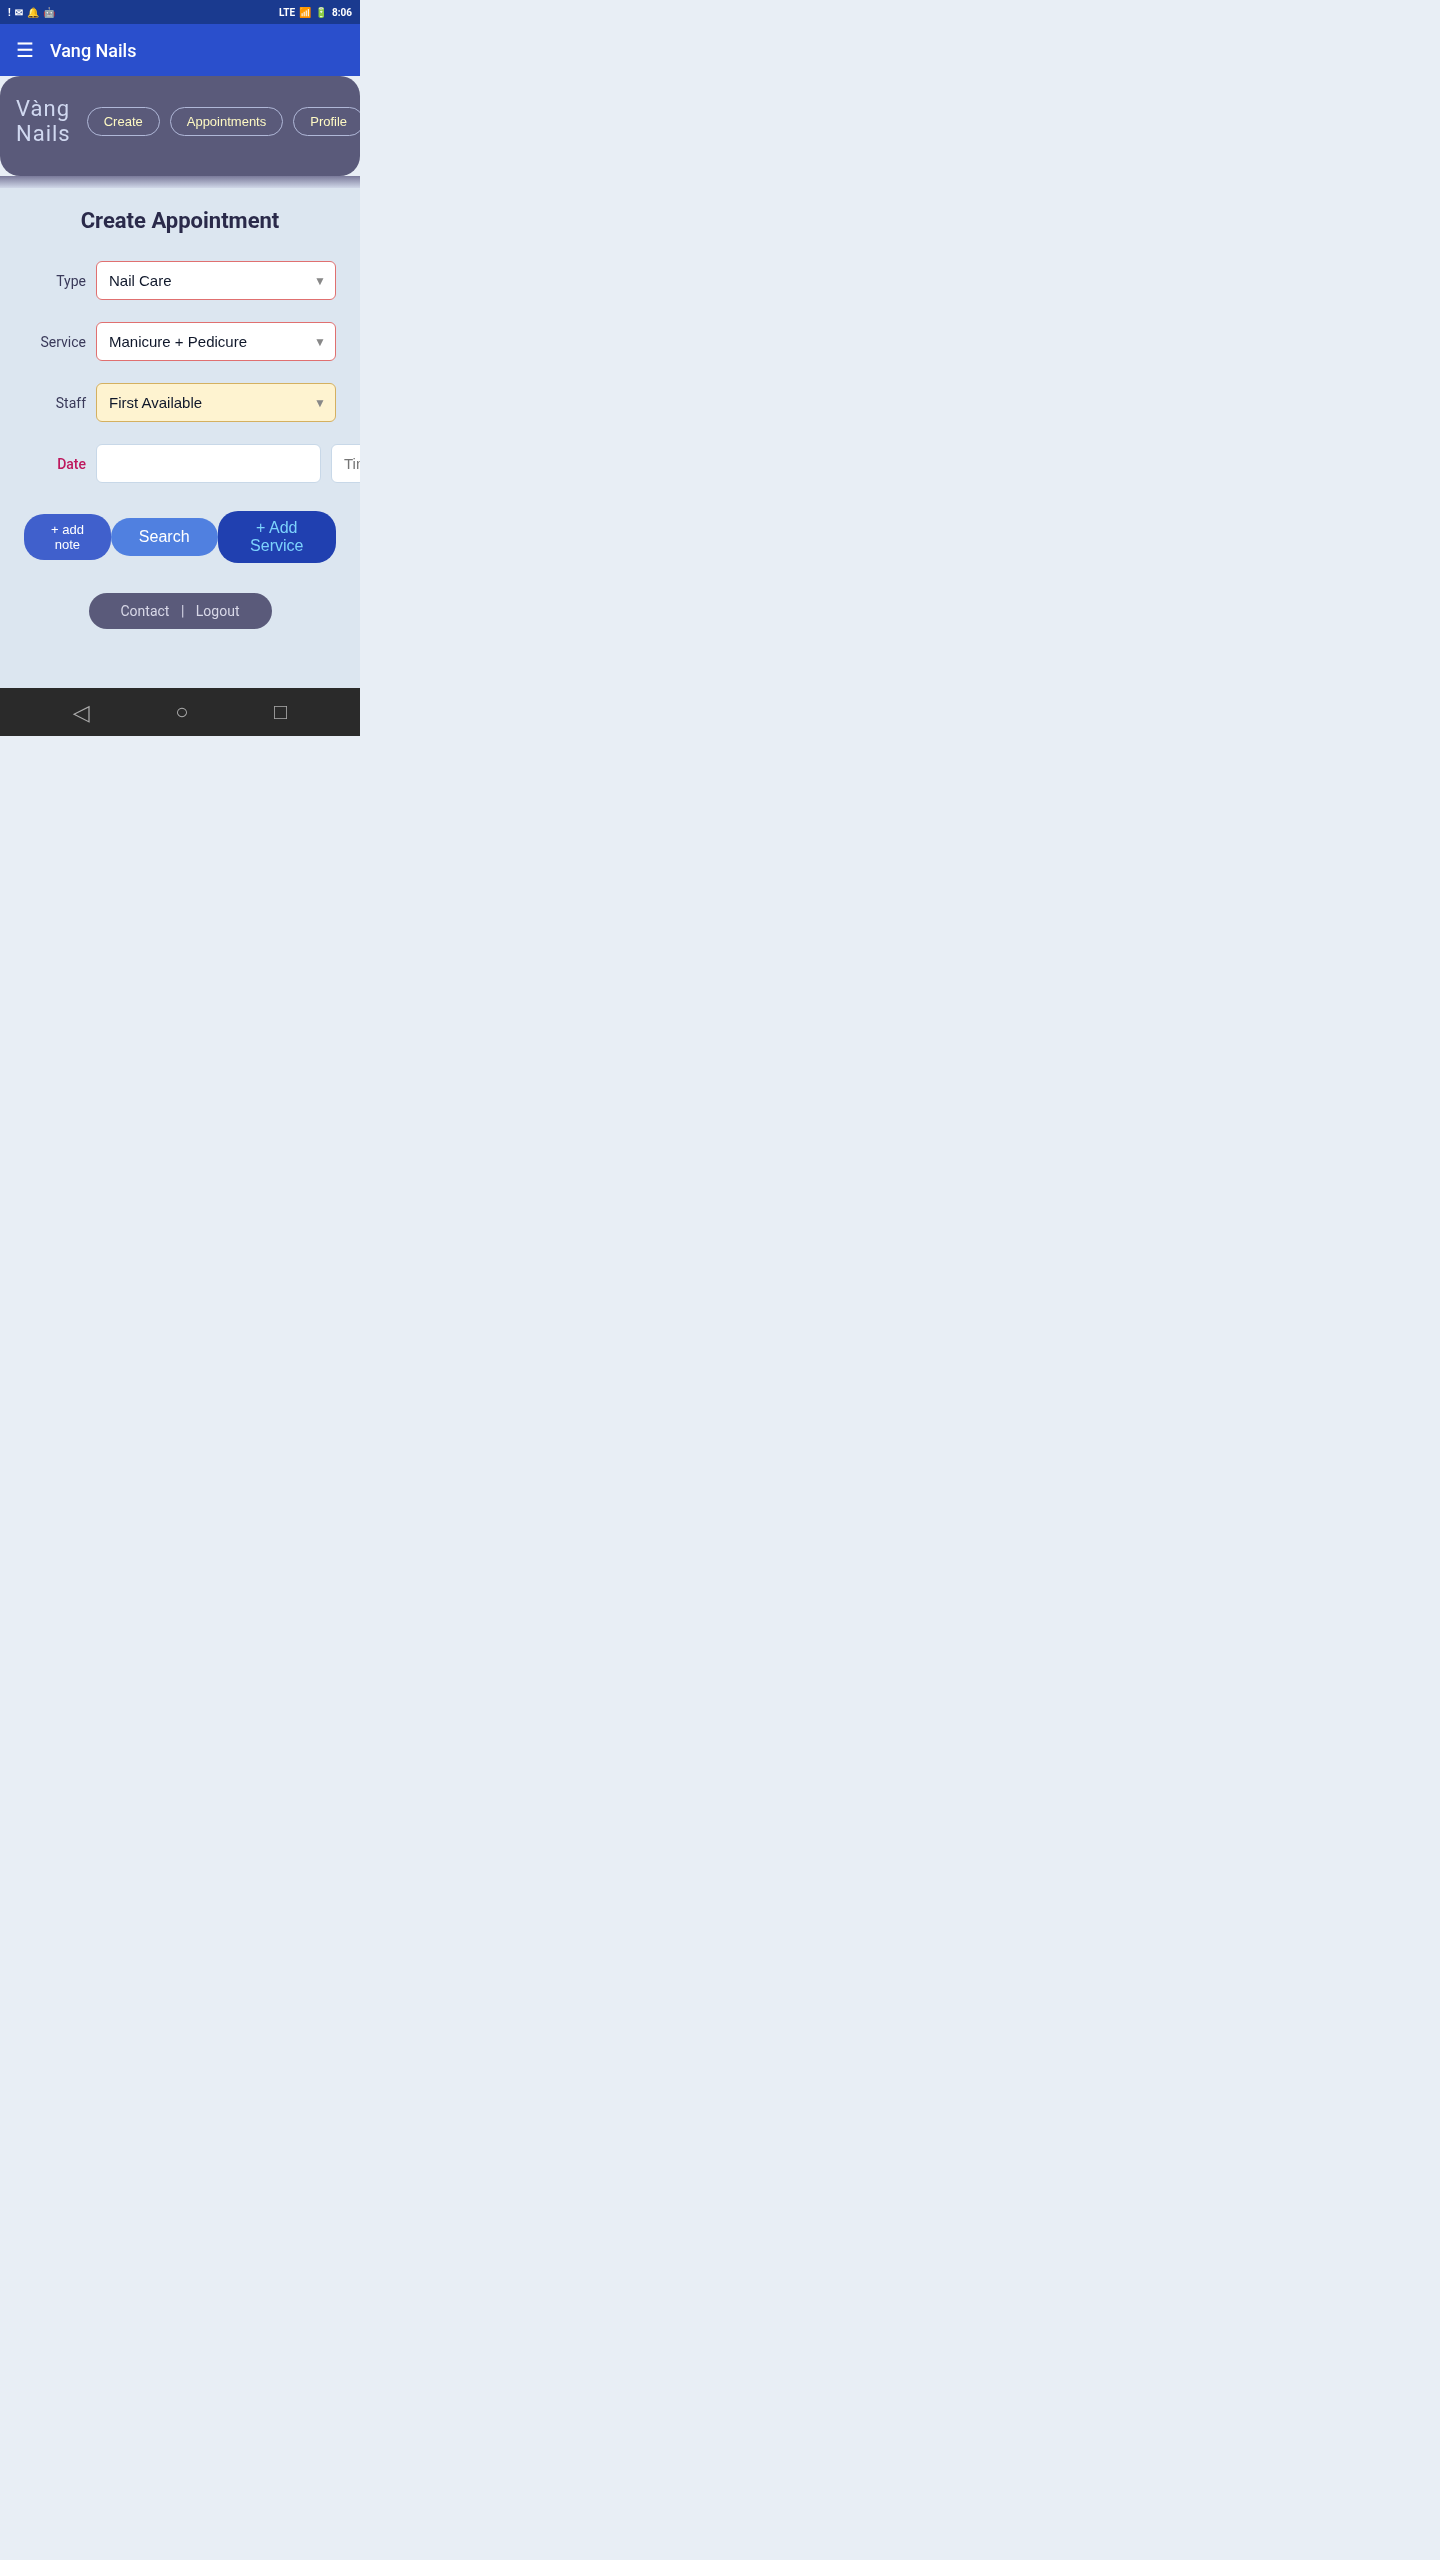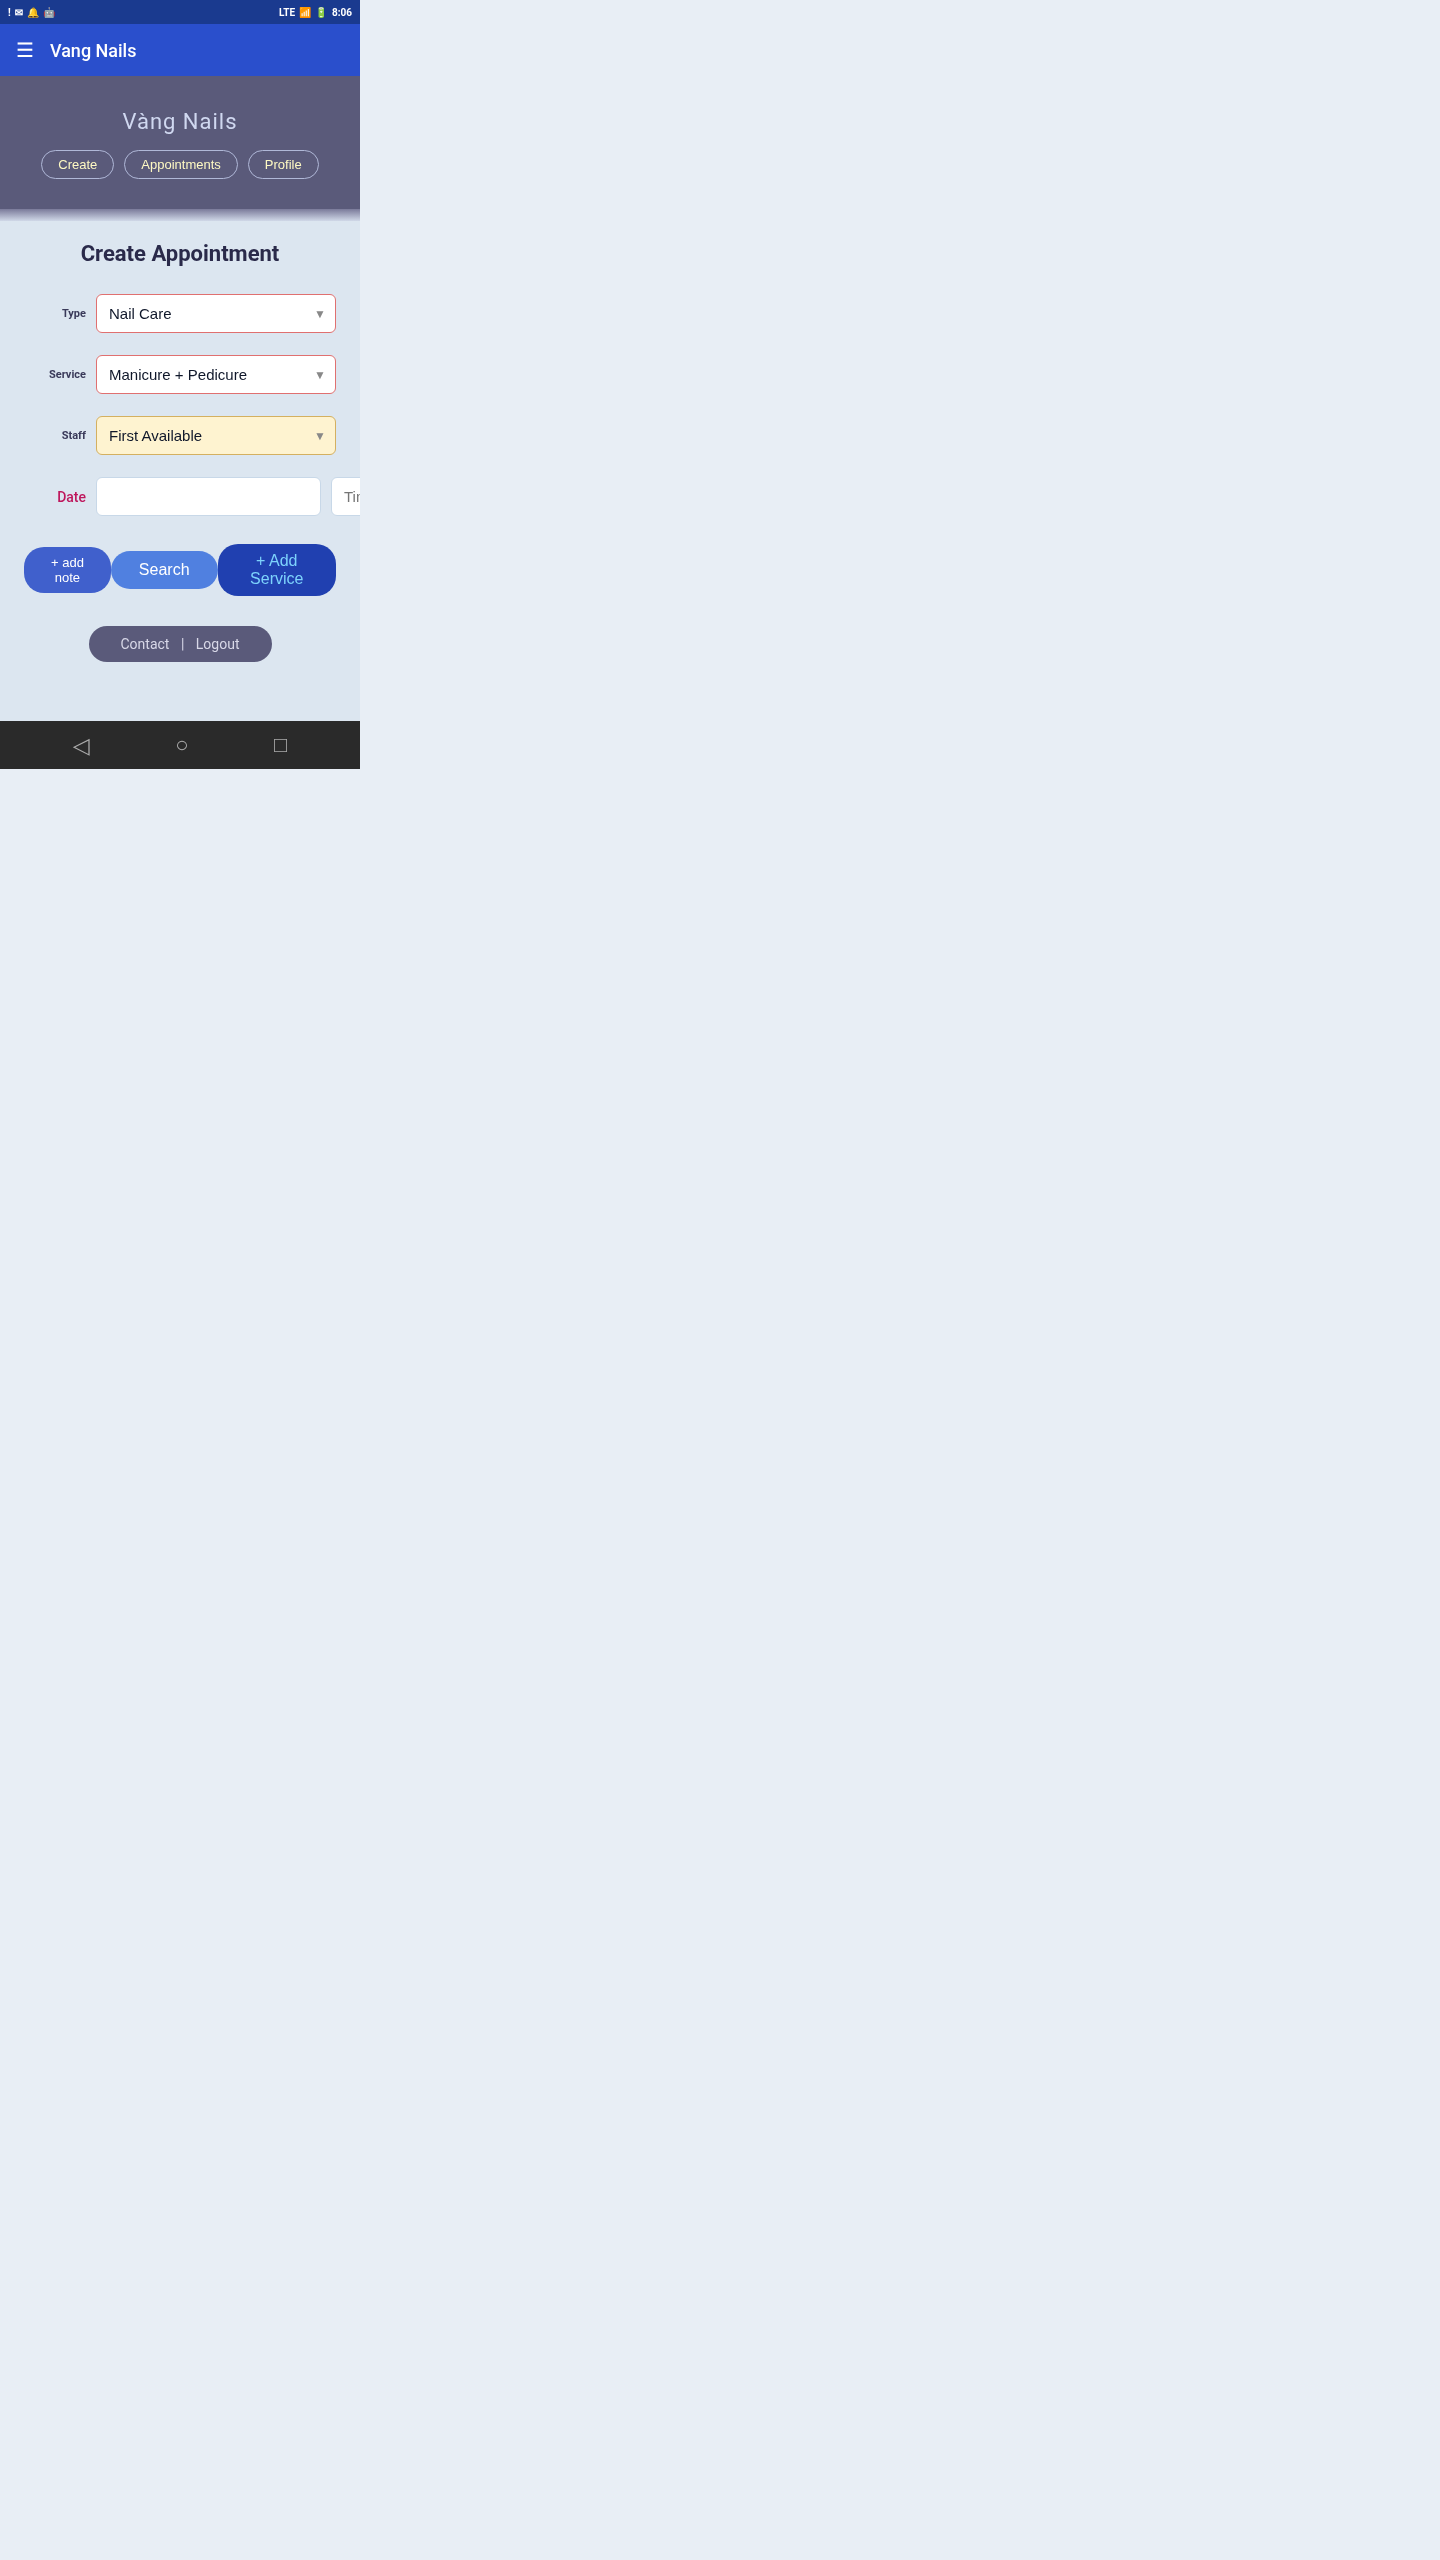--- a/index.html
+++ b/index.html
@@ -63,25 +63,26 @@
 
     .app-bar-title {
       color: white;
       font-size: 18px;
       font-weight: 500;
     }
 
     
     .salon-header {
       background: #5a5a7a;
-      padding: 33px 16px 30px;
-      display: flex;
-      flex-direction: column;
+      padding: 20px 16px 30px;
+      display: flex;
+      flex-direction: row;
       align-items: center;
       gap: 16px;
+      border-radius: 20px;
     }
 
     .salon-name {
       color: #d0d8f0;
       font-size: 22px;
       font-weight: 400;
       letter-spacing: 1px;
     }
 
     .nav-buttons {
@@ -123,22 +124,22 @@
 
     .form-row {
       display: flex;
       align-items: center;
       margin-bottom: 22px;
       gap: 10px;
     }
 
     .form-label {
       color: #3a3a5a;
-      font-size: 11px;
-      font-weight: 700;
+      font-size: 14px;
+      font-weight: 400;
       width: 62px;
       text-align: right;
       flex-shrink: 0;
     }
 
     .select-wrapper {
       flex: 1;
       position: relative;
     }
 

